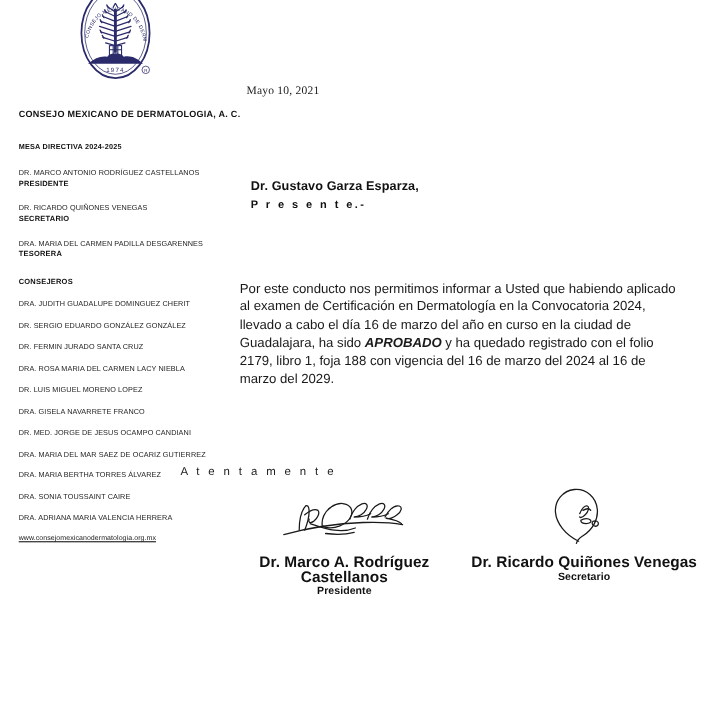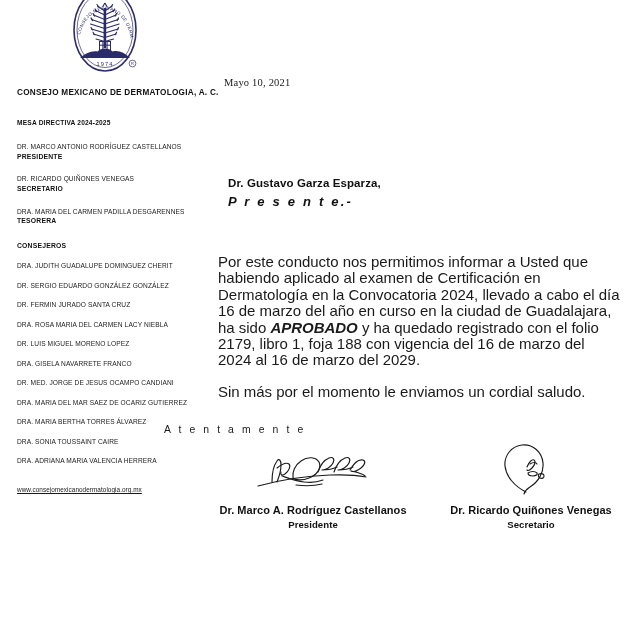--- a/index.html
+++ b/index.html
@@ -31,21 +31,21 @@
     position: absolute;
     left: 0;
     top: 86px;
     width: 210px;
   }
   #org-name {
     font-size: 8.2px;
     font-weight: bold;
     letter-spacing: 0.25px;
     color: #111111;
-    margin: 2px 0 22px 17px;
+    margin: 13px 0 22px 17px;
     white-space: nowrap;
   }
   #board-title {
     font-size: 6.6px;
     font-weight: bold;
     letter-spacing: 0.2px;
     margin: 0 0 16px 17px;
     color: #111111;
   }
   .officer {
@@ -103,45 +103,44 @@
     left: 6px;
     top: 77px;
     font-family: "Liberation Serif", serif;
     font-size: 10.5px;
     color: #1a1a1a;
     letter-spacing: 0.2px;
   }
   #recipient-block {
     position: absolute;
     left: 10px;
-    top: 177px;
+    top: 164px;
   }
   #recipient-name {
     font-size: 11.5px;
     font-weight: bold;
     color: #111111;
     letter-spacing: 0.1px;
     margin: 0;
   }
   #recipient-present {
-    font-size: 13px;
+    font-size: 10px;
     font-weight: bold;
     color: #111111;
     letter-spacing: 2.2px;
     margin: 5px 0 0 0;
-    font-style: italic;
   }
   #body-block {
     position: absolute;
     left: 0px;
     top: 254px;
     width: 404px;
   }
   .para {
-    font-size: 15px;
+    font-size: 12px;
     line-height: 16.4px;
     color: #1a1a1a;
     margin: 0 0 15px 0;
     text-align: left;
     letter-spacing: -0.02px;
   }
   .para .emph {
     font-weight: bold;
     font-style: italic;
   }
@@ -175,21 +174,21 @@
     height: 62px;
     position: relative;
   }
   .sig-mark svg {
     position: absolute;
     left: 50%;
     transform: translateX(-50%);
     top: 0;
   }
   .sig-name {
-    font-size: 11px;
+    font-size: 14px;
     font-weight: bold;
     color: #111111;
     letter-spacing: 0.05px;
     line-height: 13.5px;
   }
   .sig-role {
     font-size: 9.6px;
     font-weight: bold;
     color: #111111;
     letter-spacing: 0.05px;
@@ -296,21 +295,20 @@
 
   <div id="recipient-block">
     <p id="recipient-name">Dr. Gustavo Garza Esparza,</p>
     <p id="recipient-present">P r e s e n t e.-</p>
   </div>
 
   <div id="body-block">
     <p class="para">
       <span>Por este conducto nos permitimos informar a Usted que habiendo aplicado al examen de Certificación en Dermatología en la Convocatoria 2024, llevado a cabo el día 16 de marzo del año en curso en la ciudad de Guadalajara, ha sido </span><span class="emph">APROBADO</span><span> y ha quedado registrado con el folio 2179, libro 1, foja 188 con vigencia del 16 de marzo del 2024 al 16 de marzo del 2029.</span>
     </p>
-    <p class="para">Sin más por el momento le enviamos un cordial saludo.</p>
   </div>
 </div>
 
 <div id="closing-word">A t e n t a m e n t e</div>
 
 <div id="signatures">
 
   <div class="sig-col left">
     <div class="sig-mark">
       <svg width="150" height="58" viewBox="0 0 150 58" aria-hidden="true">

